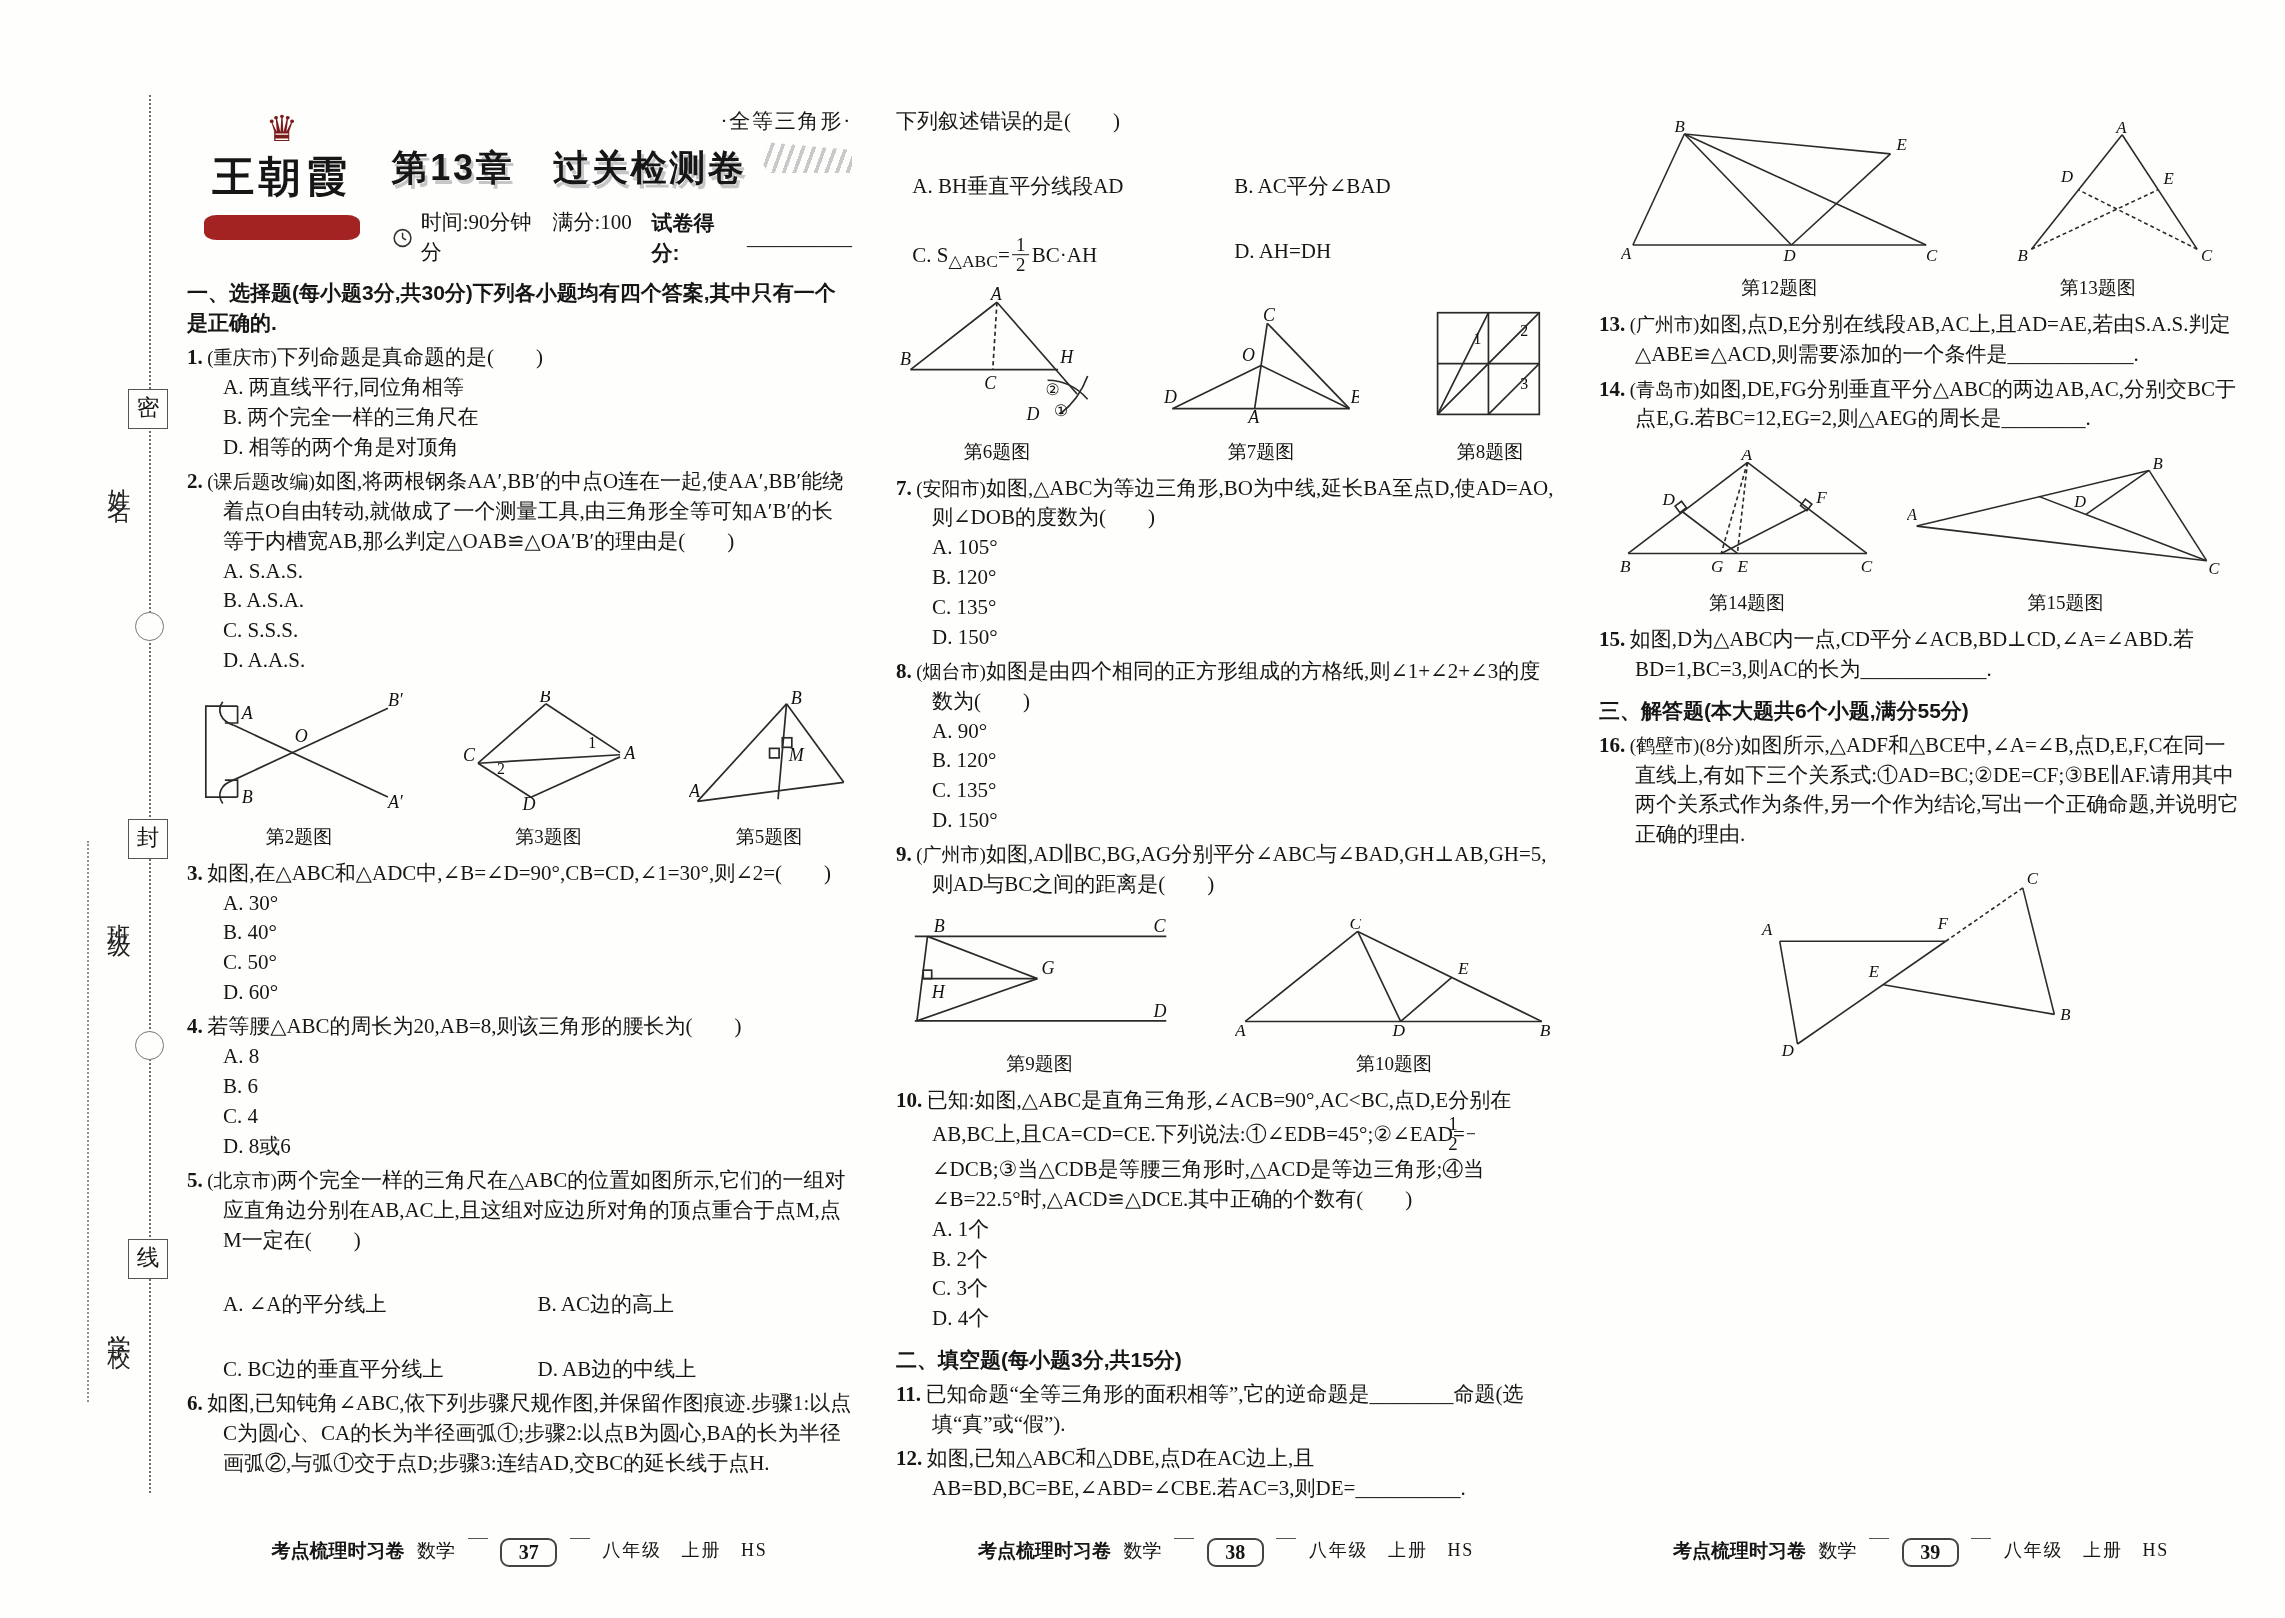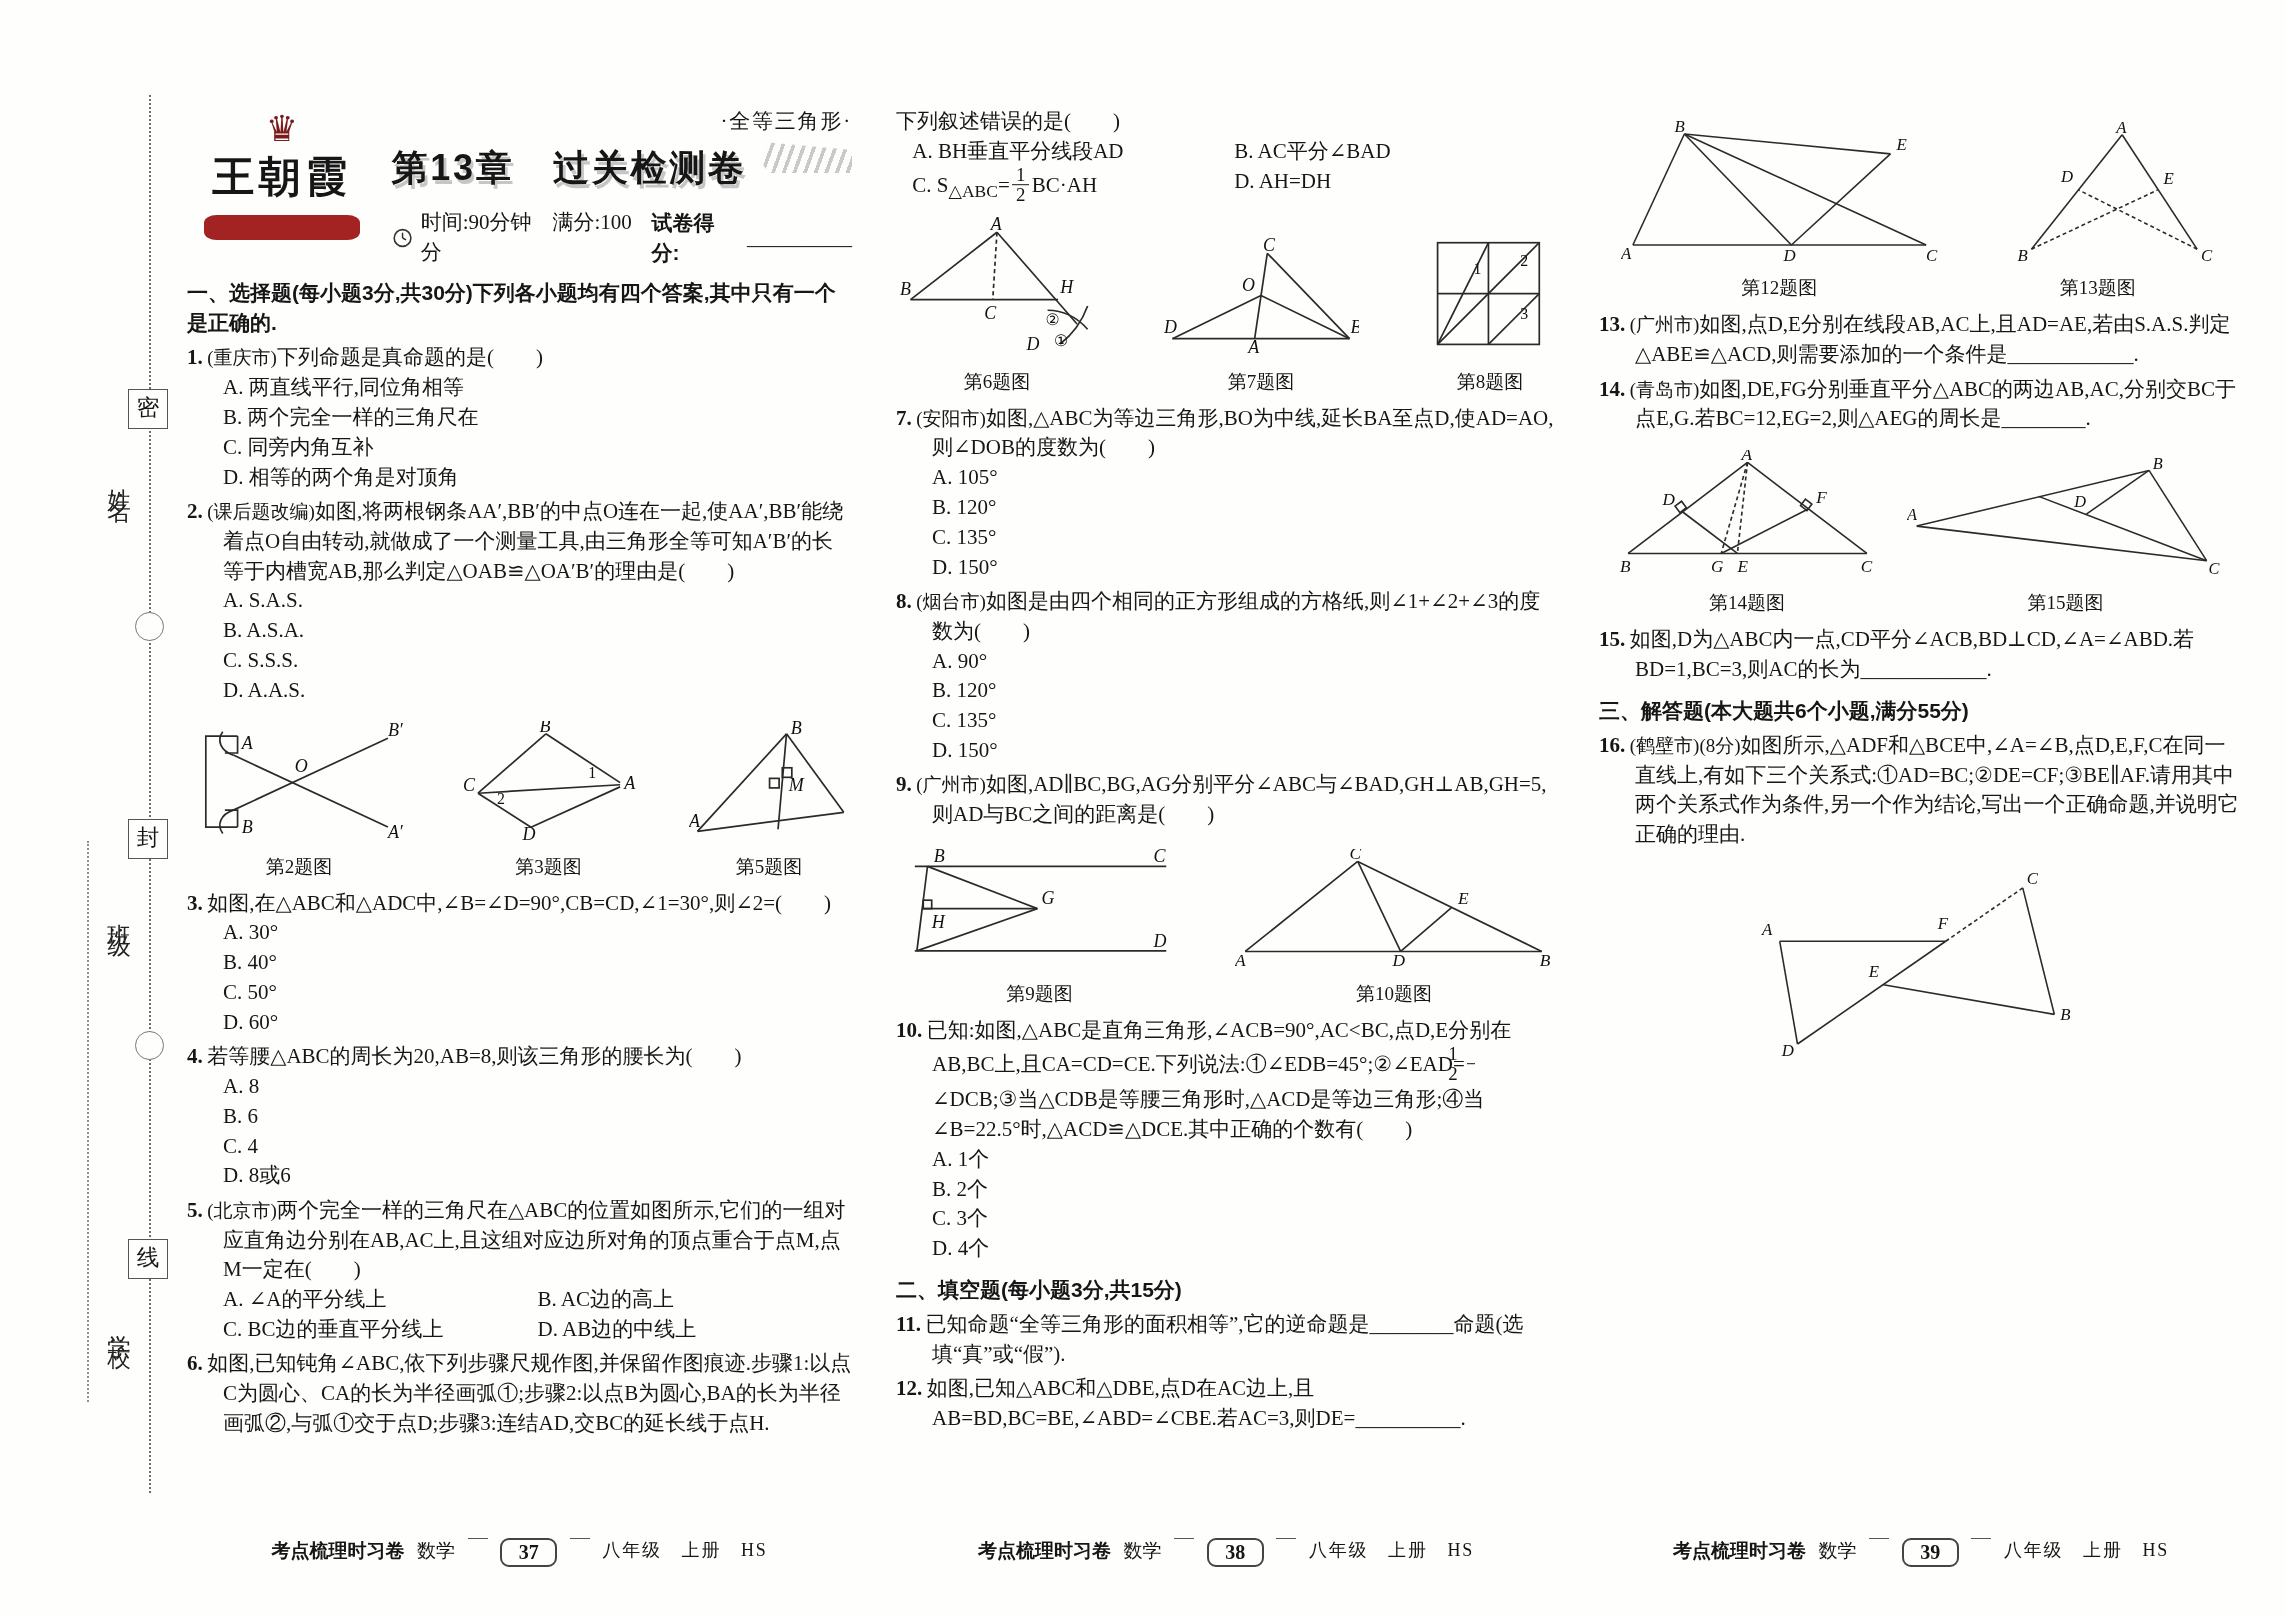--- a/index.html
+++ b/index.html
@@ -42,21 +42,21 @@
   
   .sec-title{font-family:"Liberation Sans","DejaVu Sans",sans-serif;font-weight:bold;
              font-size:21px;margin:11px 0 5.4px;}
   .q{margin:4.5px 0;}
   .stem{padding-left:36px;text-indent:-36px;margin:0;}
   .qno{font-weight:bold;margin-right:4.5px;}
   .src{font-size:19px;}
   .opt-line{padding-left:36px;}
   .opts4{display:flex;padding-left:36px;flex-direction:column;}
   .opts4 > span{flex:1;}
-  .opts2{display:flex;padding-left:16.3px;}
+  .opts2{display:flex;padding-left:16.3px;margin-top:35px;}
   .opts2 > span{flex:1;}
   .cont{margin:0;}
 
   .frac{display:inline-flex;flex-direction:column;vertical-align:middle;text-align:center;
         line-height:1.02;font-size:0.9em;margin:0 2.7px;transform:translateY(-1.8px);}
   .fnum{padding:0 3.6px;display:block;}
   .fden{padding:0 3.6px;display:block;border-top:1.8px solid #161616;}
 
   
   .figrow{display:flex;justify-content:space-between;align-items:flex-end;padding:11px 3.6px 3.6px;}
@@ -121,21 +121,20 @@
         </div>
       </div>
     </div>
 
     <p class="sec-title">一、选择题(每小题3分,共30分)下列各小题均有四个答案,其中只有一个是正确的.</p>
 
     <div class="q">
       <p class="stem"><span class="qno">1.</span><span class="src">(重庆市)</span><span>下列命题是真命题的是(　　)</span></p>
       <div class="opt-line">A. 两直线平行,同位角相等</div>
       <div class="opt-line">B. 两个完全一样的三角尺在</div>
-      <div class="opt-line">C. 同旁内角互补</div>
       <div class="opt-line">D. 相等的两个角是对顶角</div>
     </div>
 
     <div class="q">
       <p class="stem"><span class="qno">2.</span><span class="src">(课后题改编)</span><span>如图,将两根钢条AA′,BB′的中点O连在一起,使AA′,BB′能绕着点O自由转动,就做成了一个测量工具,由三角形全等可知A′B′的长等于内槽宽AB,那么判定△OAB≌△OA′B′的理由是(　　)</span></p>
       <div class="opts4">
         <span>A. S.A.S.</span>
         <span>B. A.S.A.</span>
         <span>C. S.S.S.</span>
         <span>D. A.A.S.</span>

